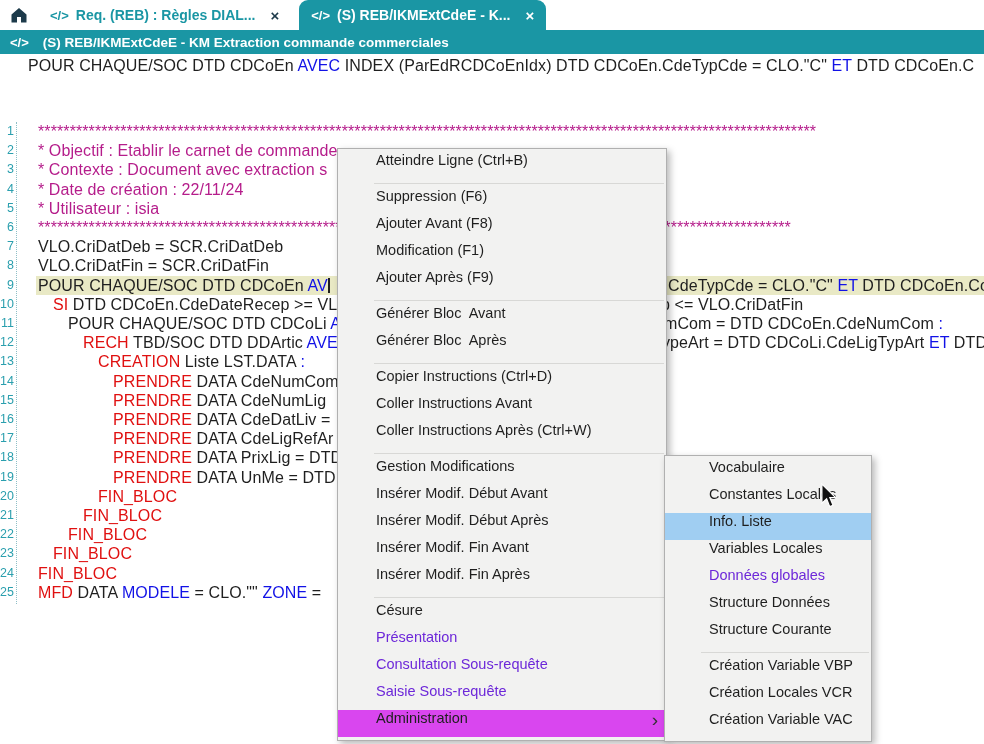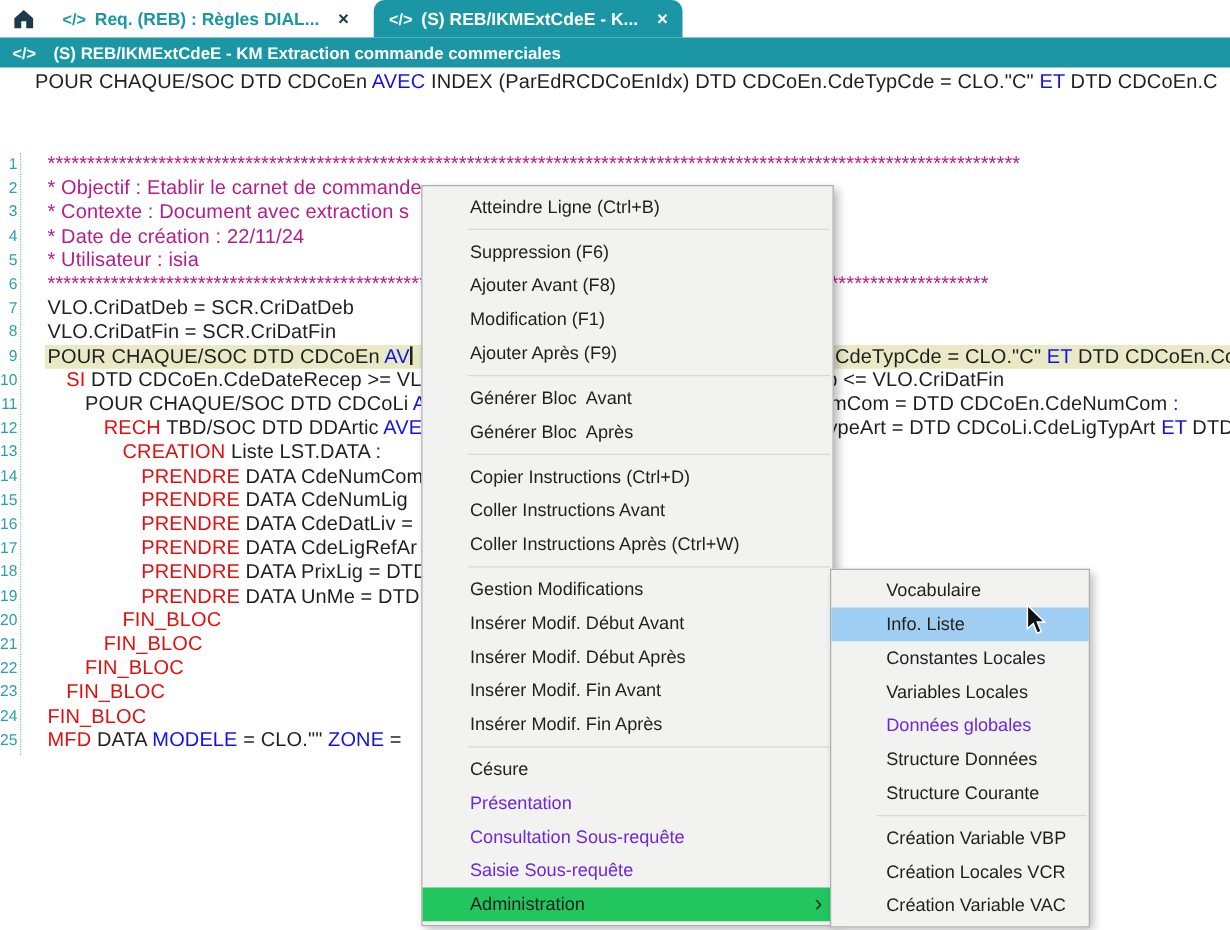--- a/index.html
+++ b/index.html
@@ -31,25 +31,25 @@
   .code-line { position:absolute; left:36px; right:0; height:19.2px; font-size:16px; letter-spacing:0.1px; line-height:19.2px; white-space:pre; }
   .code-line.hl { background:#e9e9c5; }
   .rfrag { position:absolute; top:0; white-space:pre; }
   .ck { color:#1f1f1f; } .cr { color:#e01010; } .cb { color:#1212e6; } .cm { color:#b51d8b; }
   .caret { display:inline-block; width:2px; height:15px; background:#1f1f1f; vertical-align:-2px; }
 
   
   .menu { position:absolute; background:#f2f2f1; border:1px solid #b0b0b0; box-shadow:3px 3px 7px rgba(0,0,0,0.28); padding:3px 0; }
   #context-menu { left:337px; top:148px; width:330px; z-index:10; }
   #sub-menu     { left:664px; top:455px; width:208px; z-index:11; }
-  .mi { height:27px; display:flex; align-items:center; padding:0 12px 0 38px; font-size:14.5px; color:#1f1f1f; }
+  .mi { height:27px; display:flex; align-items:flex-start; padding:0 12px 0 38px; font-size:14.5px; color:#1f1f1f; }
   #sub-menu .mi { padding-left:44px; }
   .mi .mi-label { white-space:pre; flex:1; }
   .mi.disabled { color:#6d28d9; }
-  .mi.hover-admin { background:#22c55e; }
+  .mi.hover-admin { background:#d946ef; }
   .mi.hover-info  { background:#a0cef2; }
   .mi .arrow { font-size:19px; line-height:1; color:#333; margin-right:-4px; }
   .sep { height:1px; background:#d8d8d6; margin:4px 2px 4px 36px; }
 
   
   #cursor { position:absolute; left:818px; top:483px; z-index:30; }
 </style>
 </head>
 <body>
 
@@ -199,25 +199,25 @@
     </div>
     <div class="mi hover-admin">
       <span class="mi-label">Administration</span>
       <span class="arrow">›</span>
     </div>
   </div>
 <div id="sub-menu" class="menu">
     <div class="mi">
       <span class="mi-label">Vocabulaire</span>
     </div>
+    <div class="mi">
+      <span class="mi-label">Constantes Locales</span>
+    </div>
     <div class="mi hover-info">
       <span class="mi-label">Info. Liste</span>
-    </div>
-    <div class="mi">
-      <span class="mi-label">Constantes Locales</span>
     </div>
     <div class="mi">
       <span class="mi-label">Variables Locales</span>
     </div>
     <div class="mi disabled">
       <span class="mi-label">Données globales</span>
     </div>
     <div class="mi">
       <span class="mi-label">Structure Données</span>
     </div>

